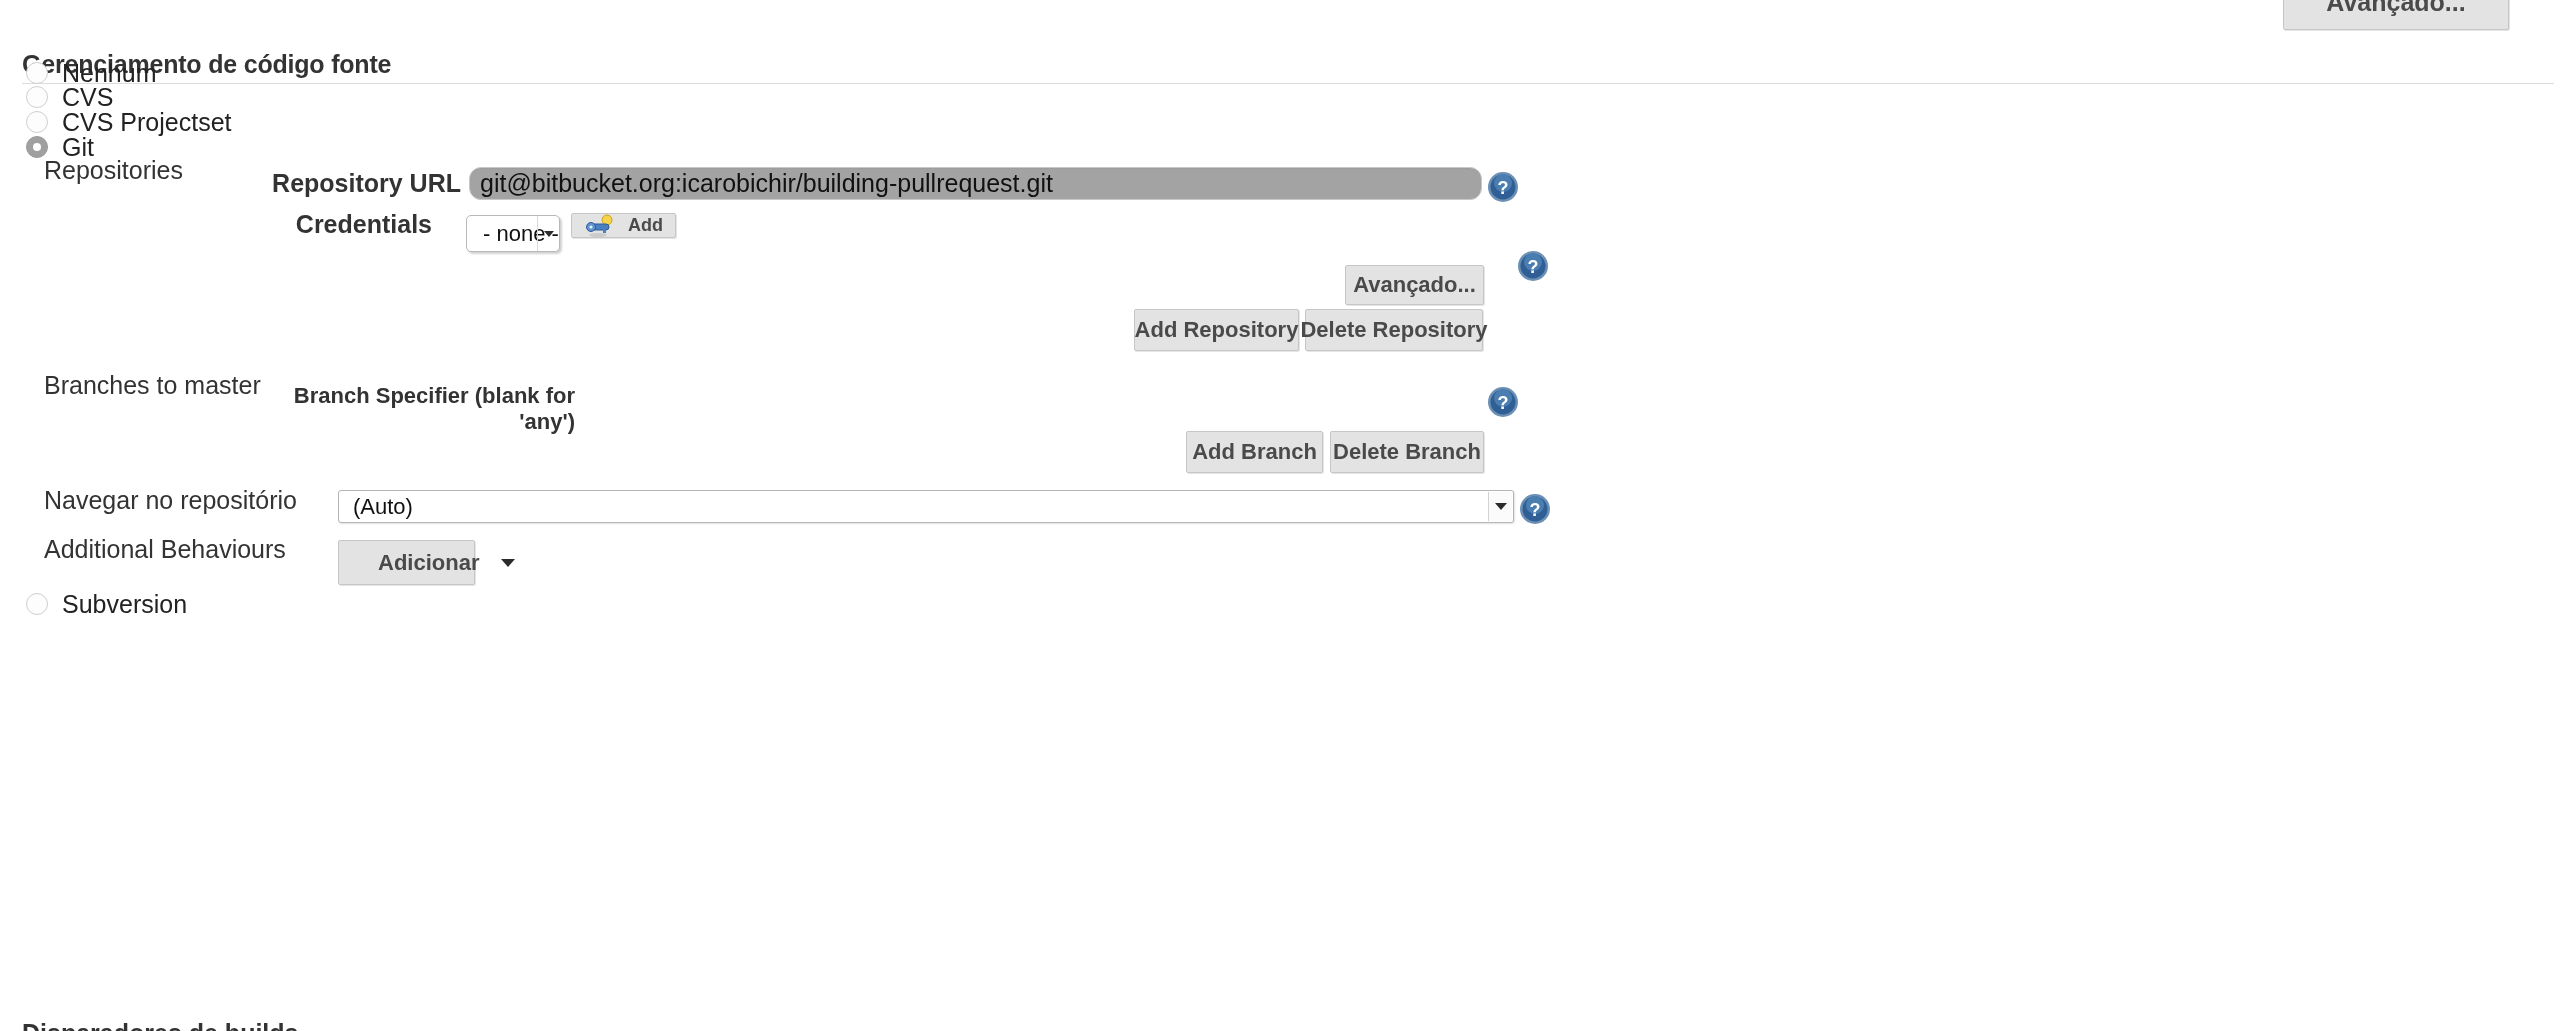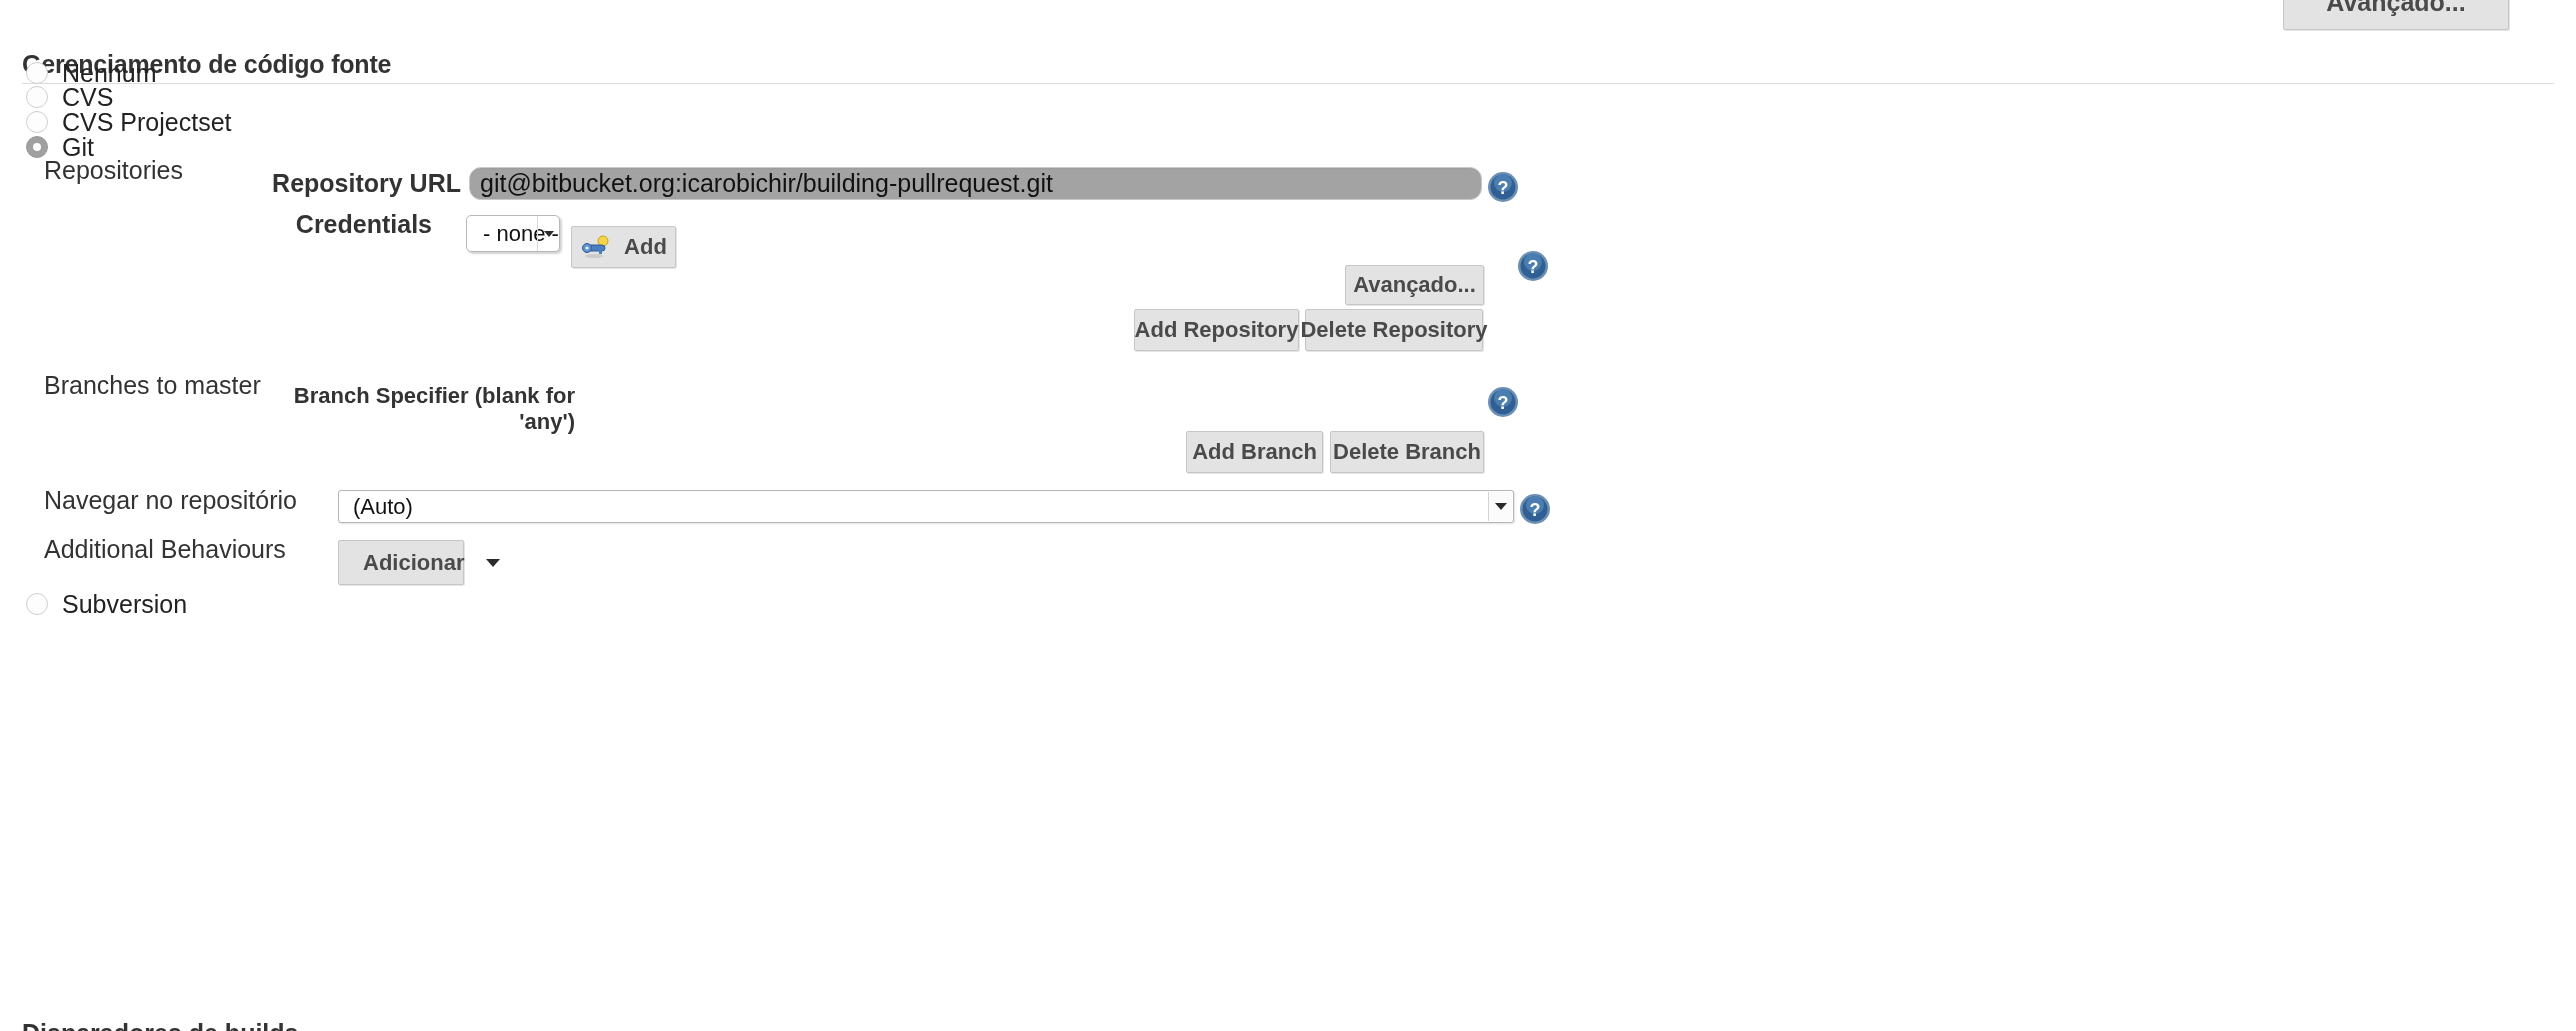--- a/index.html
+++ b/index.html
@@ -207,21 +207,21 @@
     <text x="16" y="23" font-family="Liberation Sans, sans-serif" font-size="18" font-weight="bold" fill="#ffffff" text-anchor="middle">?</text>
   </svg>
 
   <div class="field-label" style="left:258px; top:210px; width:174px;">Credentials</div>
   <div class="sel-small" style="left:466px; top:215px; width:94px; height:37px; padding-left:16px; font-size:22px;">
     <span>- none -</span>
     <span class="arrow-box" style="width:22px;">
       <span class="caret-down" style="border-left-width:5px;border-right-width:5px;border-top-width:6px;"></span>
     </span>
   </div>
-  <div class="btn btn-add-cred" style="left:571px; top:213px; width:105px; height:42px; font-size:22px;margin-top:13px;">
+  <div class="btn btn-add-cred" style="left:571px; top:213px; width:105px; height:25px; font-size:18px;">
     <svg class="key-icon" viewBox="0 0 32 26">
       <circle cx="23" cy="7" r="5" fill="#f5d34a" stroke="#c9a616" stroke-width="1"></circle>
       <rect x="5" y="11" width="20" height="6" rx="3" fill="#4a7fc1" stroke="#2e5c96" stroke-width="1"></rect>
       <circle cx="7" cy="14" r="4.5" fill="#5f93d0" stroke="#2e5c96" stroke-width="1"></circle>
       <circle cx="7" cy="14" r="1.6" fill="#e8eef6"></circle>
       <rect x="19" y="16" width="3" height="4" fill="#4a7fc1"></rect>
       <ellipse cx="14" cy="22" rx="9" ry="2" fill="#000" opacity="0.10"></ellipse>
     </svg>
     <span>Add</span>
   </div>
@@ -257,21 +257,21 @@
     </span>
   </div>
   <svg class="help-icon" style="left:1519px; top:493px;" viewBox="0 0 32 32">
     <circle cx="16" cy="16" r="15" fill="#6b8fb5"></circle>
     <circle cx="16" cy="16" r="12.5" fill="#2f5f94"></circle>
     <circle cx="16" cy="12" r="9" fill="#4a7db0"></circle>
     <text x="16" y="23" font-family="Liberation Sans, sans-serif" font-size="18" font-weight="bold" fill="#ffffff" text-anchor="middle">?</text>
   </svg>
 
   <div class="left-label" style="top:535px;">Additional Behaviours</div>
-  <div class="btn btn-dropdown" style="left:338px; top:540px; width:126px; height:45px; font-size:22px; padding-left:24px; gap:22px;">
+  <div class="btn btn-dropdown" style="left:338px; top:540px; width:137px; height:45px; font-size:22px; padding-left:39px; gap:22px;">
     <span>Adicionar</span>
     <span class="caret-down" style="border-left-width:7px;border-right-width:7px;border-top-width:8px;"></span>
   </div>
 
   <div class="bottom-clip">Disparadores de builds</div>
 
 </div>
 
 
 </body></html>

